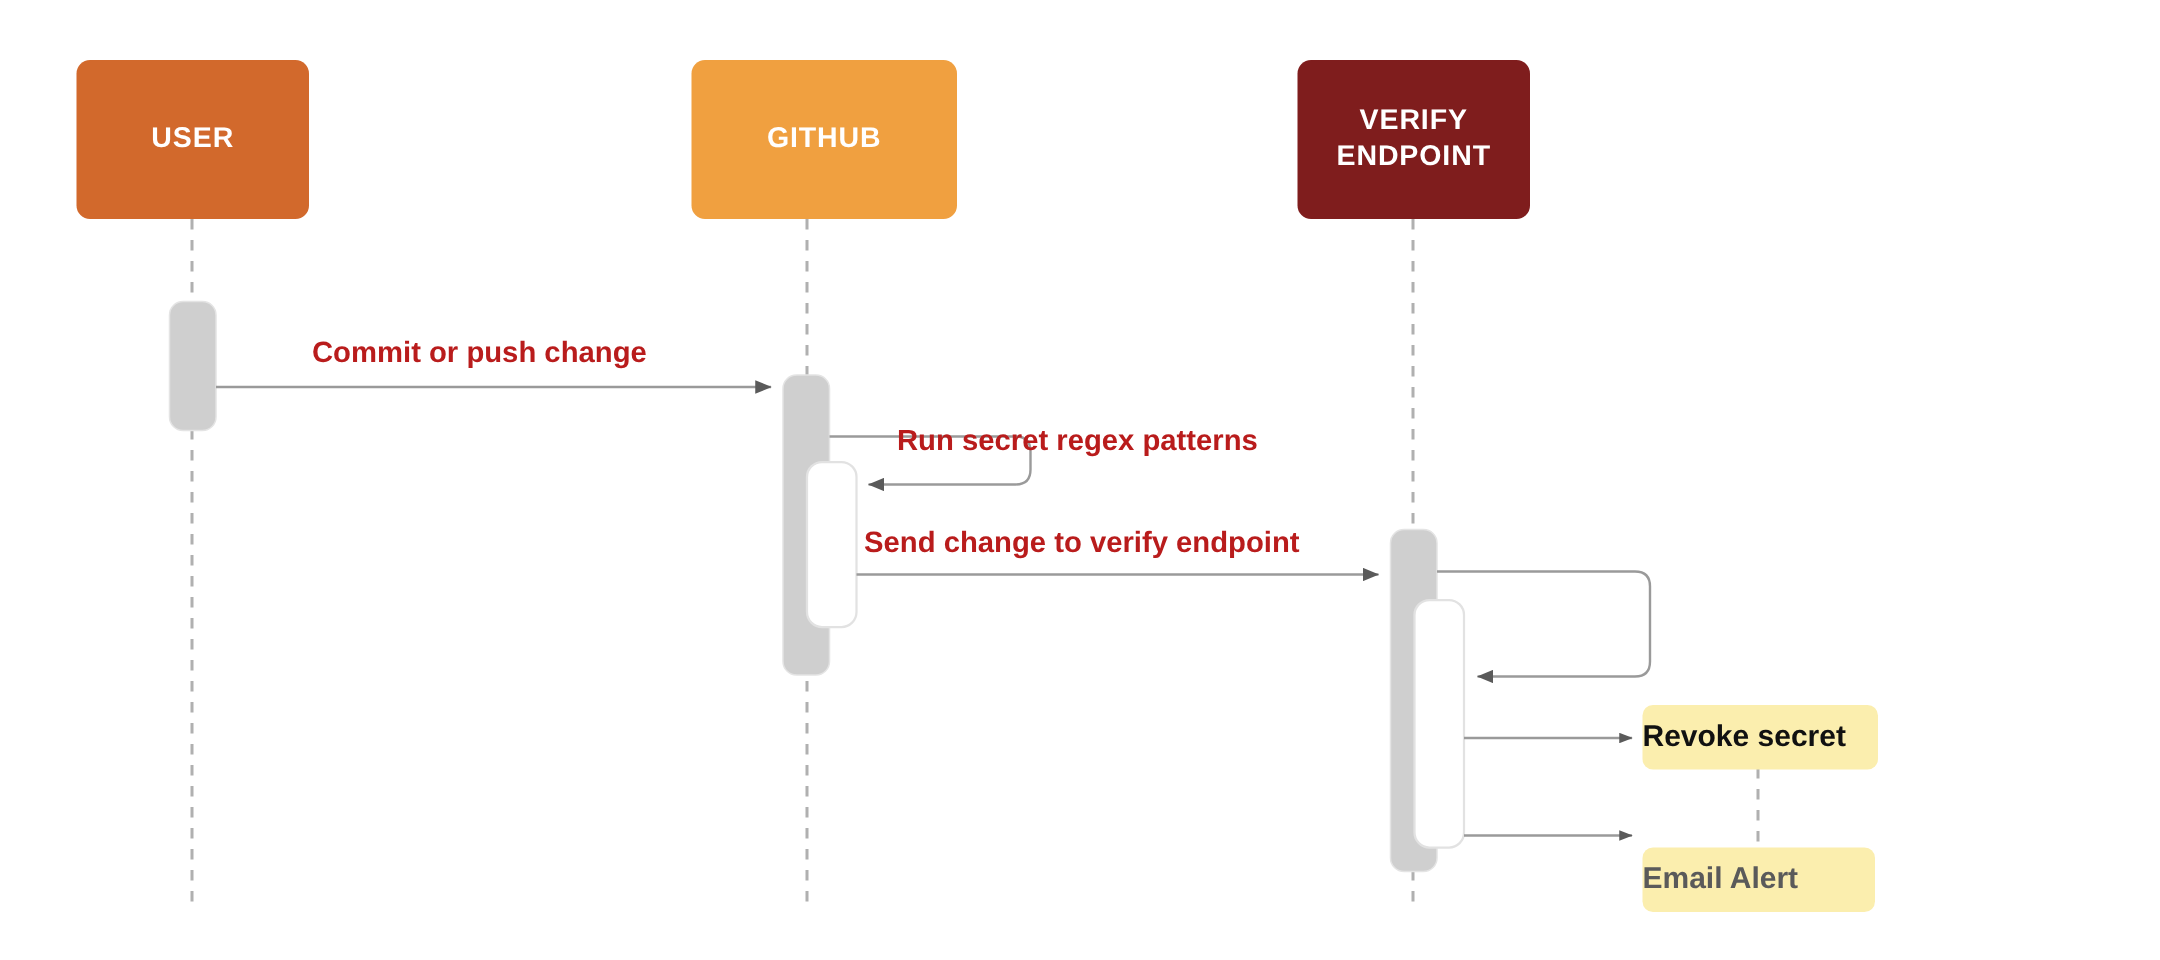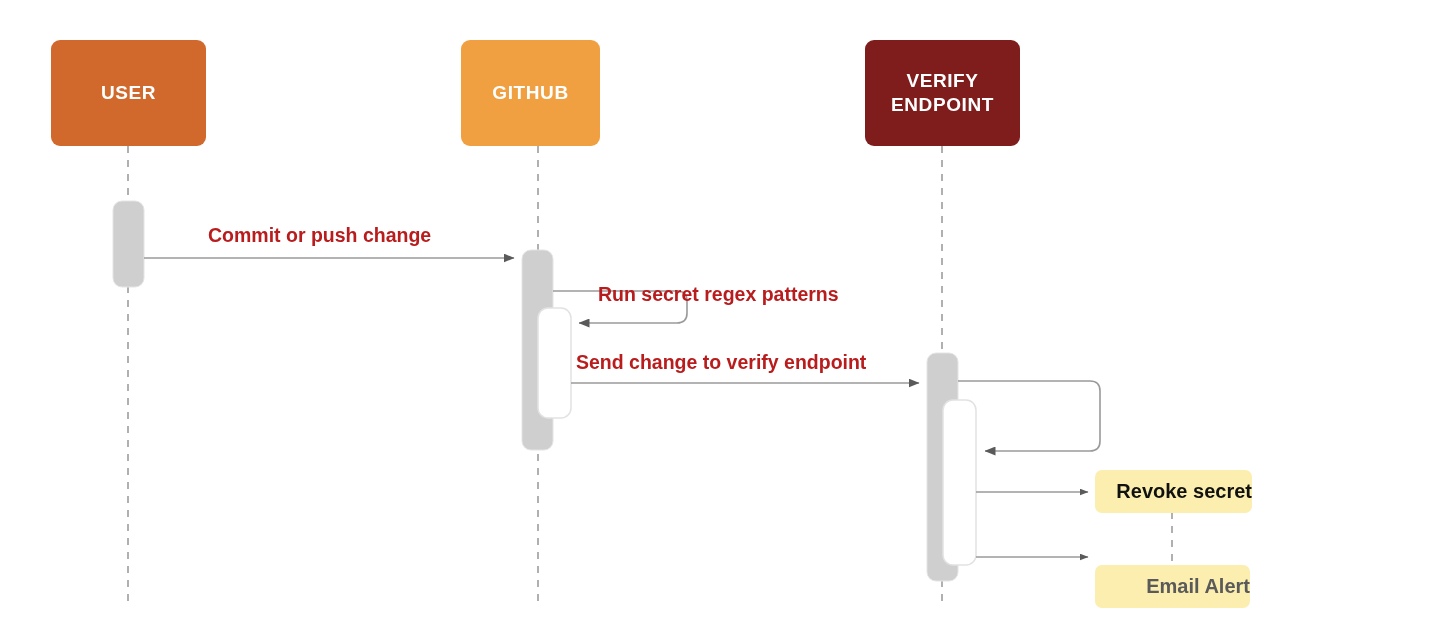--- a/index.html
+++ b/index.html
@@ -36,21 +36,21 @@
     font-size: 19px;
     letter-spacing: 0.6px;
     line-height: 1.25;
     box-sizing: border-box;
   }
   .note-box {
     position: absolute;
     border-radius: 7px;
     display: flex;
     align-items: center;
-    justify-content: flex-end;
+    justify-content: flex-start;
     text-align: center;
     font-weight: bold;
     font-size: 20px;
     box-sizing: border-box;
   }
   .msg-label {
     position: absolute;
     font-weight: bold;
     font-size: 19.5px;
     color: #b91c1c;
@@ -96,21 +96,21 @@
 
     <line x1="976" y1="492" x2="1088" y2="492" stroke="#9a9a9a" stroke-width="1.6" marker-end="url(#arrowhead)"></line>
 
     <line x1="976" y1="557" x2="1088" y2="557" stroke="#9a9a9a" stroke-width="1.6" marker-end="url(#arrowhead)"></line>
   </svg>
 
   <div class="actor-box" style="left:51px; top:40px; width:155px; height:106px; background:#d2692c;">
     <span>USER</span>
   </div>
 
-  <div class="actor-box" style="left:461px; top:40px; width:139px; height:106px; background:#f0a040;">
+  <div class="actor-box" style="left:461px; top:40px; width:177px; height:106px; background:#f0a040;">
     <span>GITHUB</span>
   </div>
 
   <div class="actor-box" style="left:865px; top:40px; width:155px; height:106px; background:#7f1d1d;">
     <span>
       <span>VERIFY</span><br>
       <span>ENDPOINT</span>
     </span>
   </div>
 

